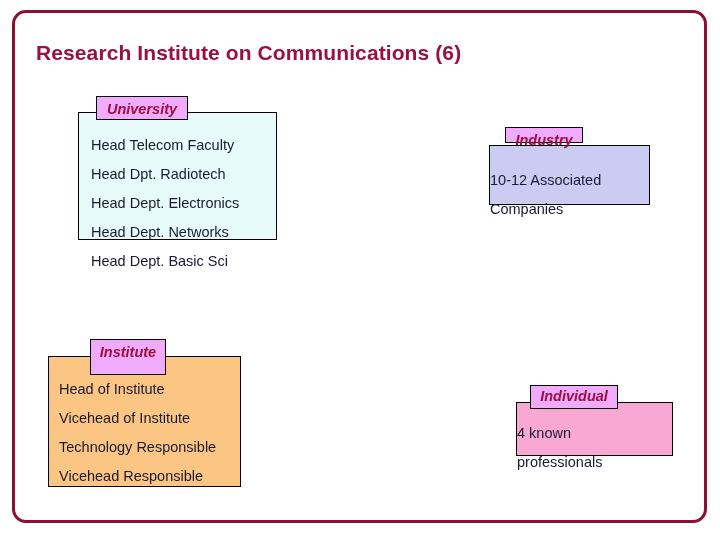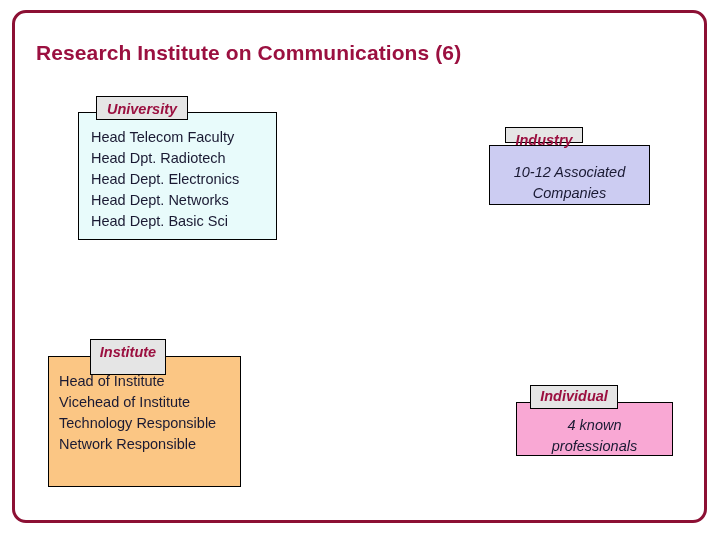--- a/index.html
+++ b/index.html
@@ -50,27 +50,26 @@
     border: 1.5px solid #000000;
     font-size: 14.5px;
     color: #1a1a33;
     line-height: 21px;
     white-space: nowrap;
   }
   .group-body.left-text {
     text-align: left;
   }
   .group-body.center-text {
-    text-align: center;
-    font-style: italic;
+    text-align: left;
   }
   .group-caption {
     position: absolute;
     box-sizing: border-box;
-    background: #e5e5e5;
+    background: #f0abfc;
     border: 1.5px solid #000000;
     color: #9b1040;
     font-size: 14.5px;
     font-weight: bold;
     font-style: italic;
     text-align: center;
     white-space: nowrap;
     z-index: 5;
     line-height: 20px;
   }
@@ -136,21 +135,21 @@
     padding-top: 12px;
   }
   #individual-caption {
     left: 530px;
     top: 385px;
     width: 88px;
     height: 24px;
     padding-top: 0;
   }
 
-  .line { display: block; }
+  .line { display: block; margin-top: 8px; }
 </style>
 </head>
 <body>
 
 <div id="slide-frame"></div>
 
 <div id="slide-title">Research Institute on Communications (6)</div>
 
 <div class="group">
   <div id="university-body" class="group-body left-text">
@@ -169,21 +168,21 @@
     <span class="line">Companies</span>
   </div>
   <div id="industry-caption" class="group-caption">Industry</div>
 </div>
 
 <div class="group">
   <div id="institute-body" class="group-body left-text">
     <span class="line">Head of Institute</span>
     <span class="line">Vicehead of Institute</span>
     <span class="line">Technology Responsible</span>
-    <span class="line">Network Responsible</span>
+    <span class="line">Vicehead Responsible</span>
   </div>
   <div id="institute-caption" class="group-caption">Institute</div>
 </div>
 
 <div class="group">
   <div id="individual-body" class="group-body center-text">
     <span class="line">4 known</span>
     <span class="line">professionals</span>
   </div>
   <div id="individual-caption" class="group-caption">Individual</div>

